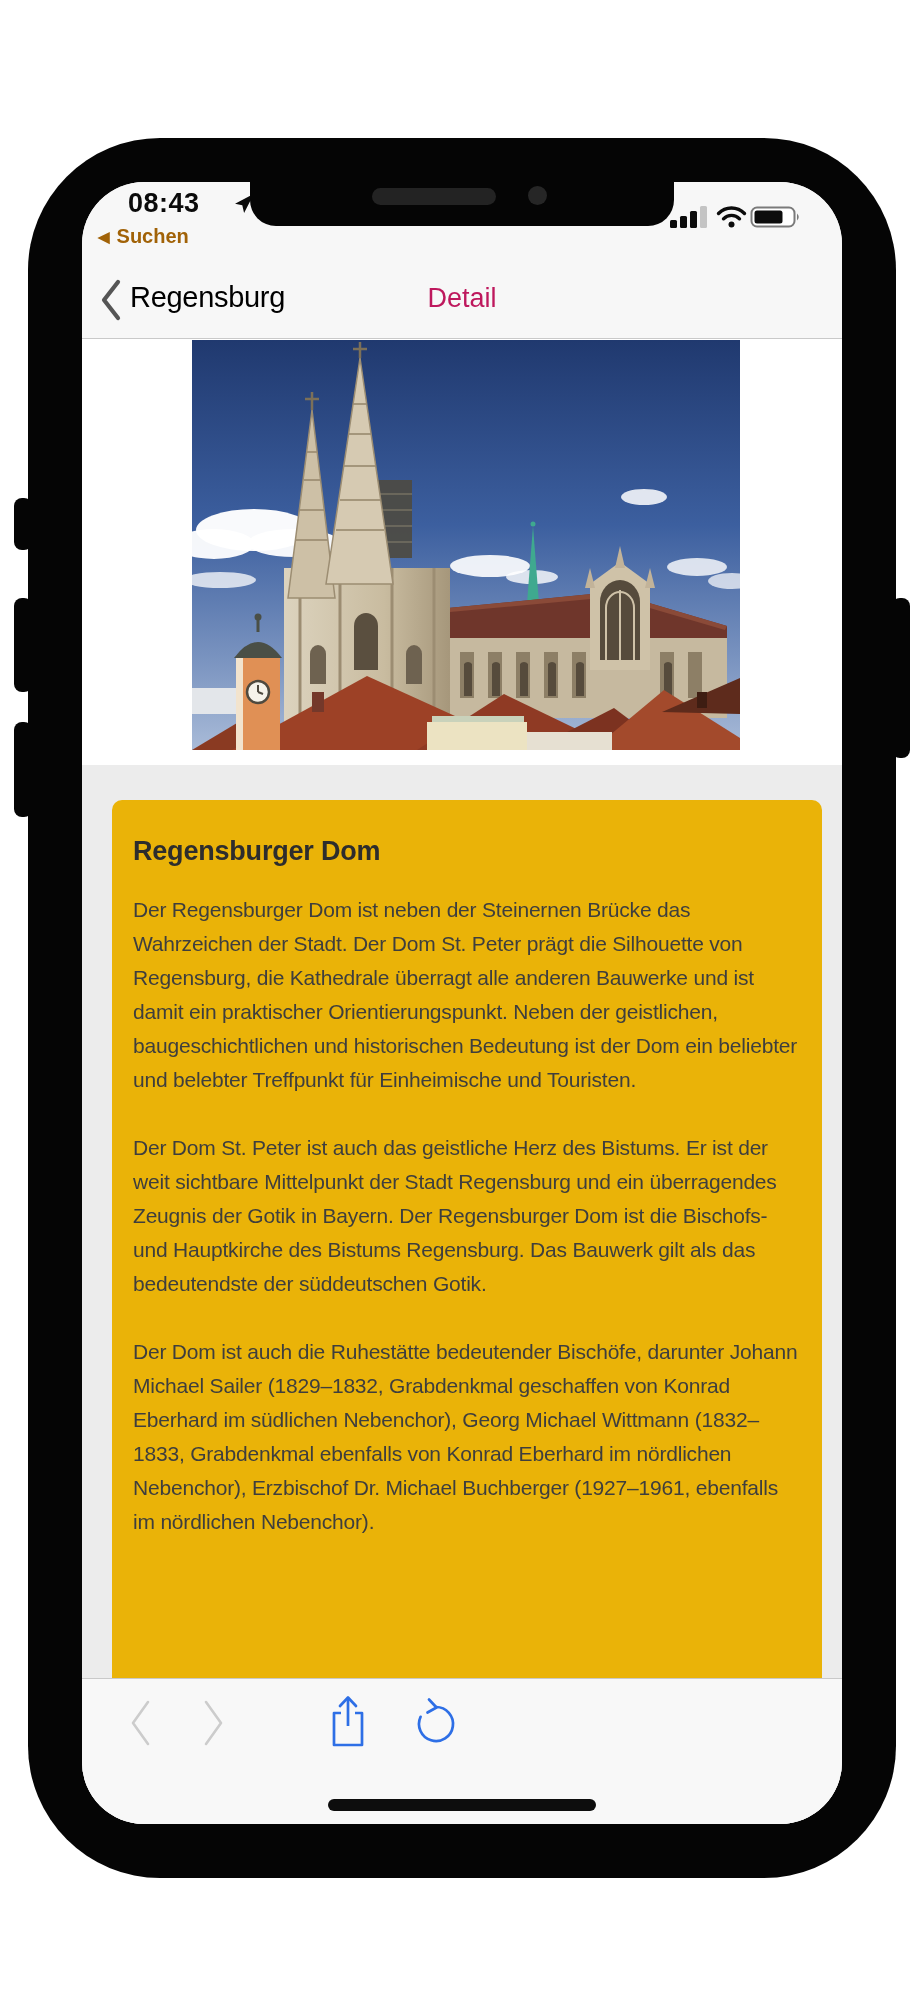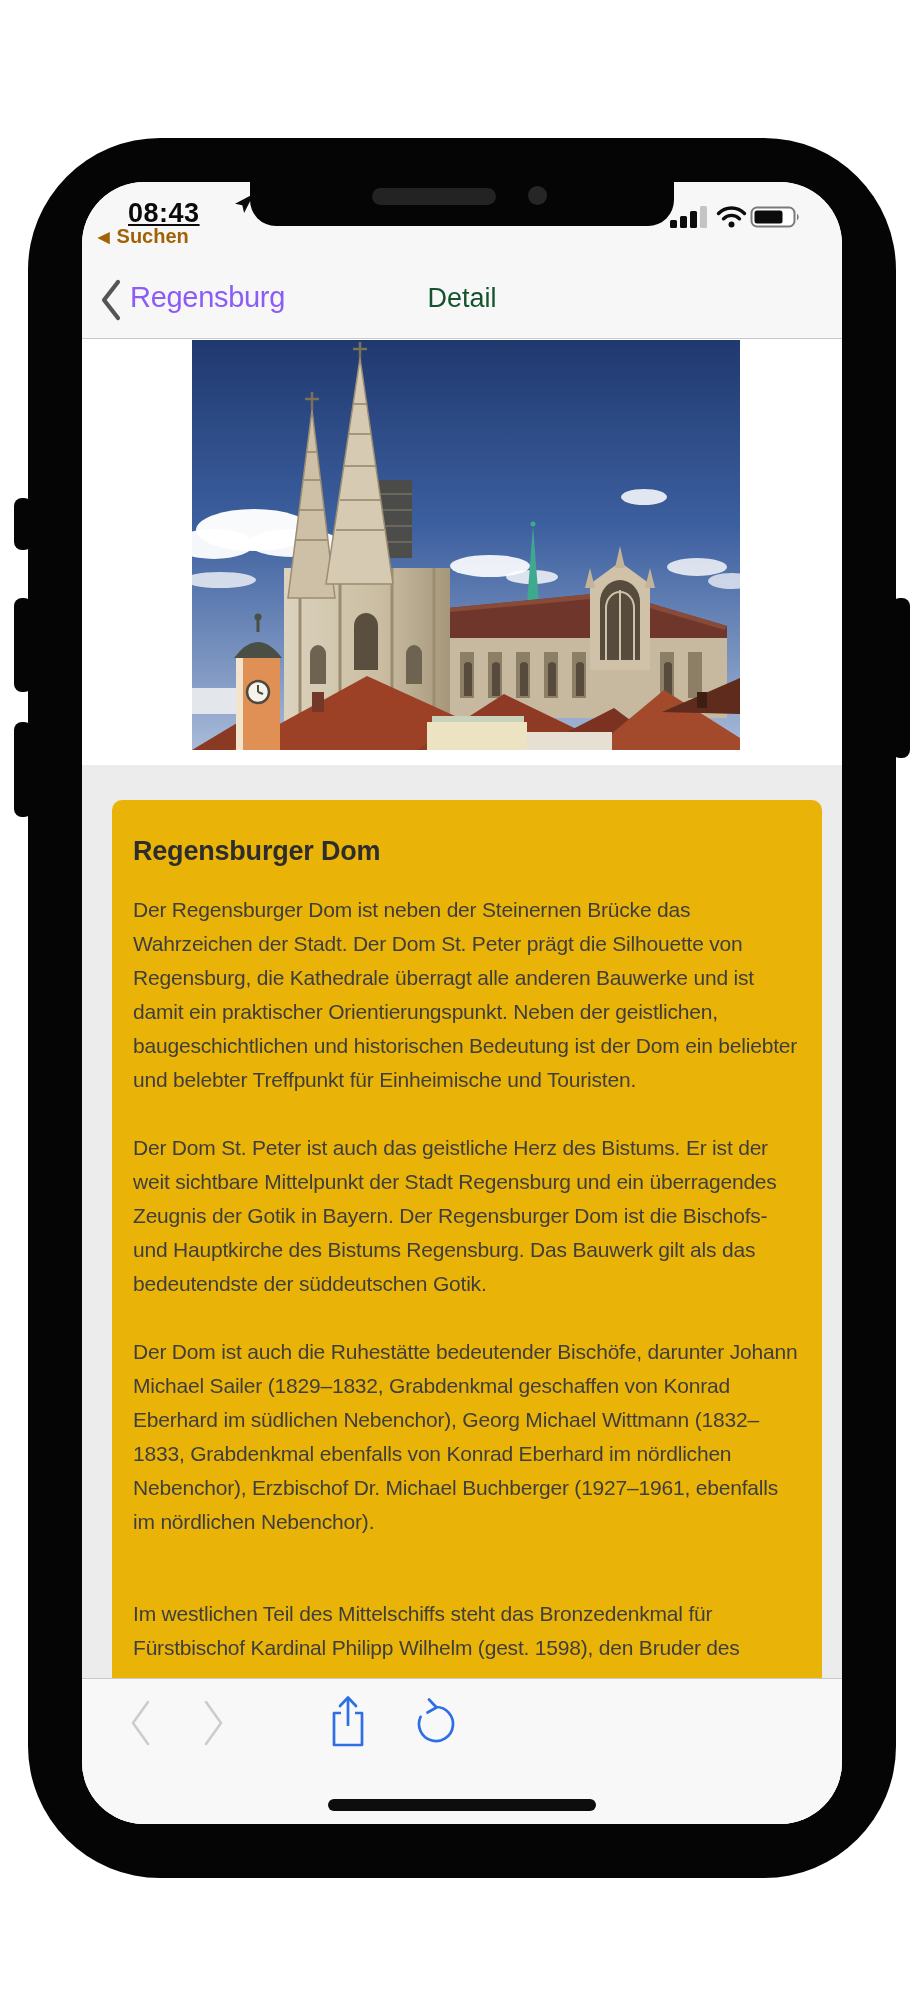--- a/index.html
+++ b/index.html
@@ -13,30 +13,30 @@
   .screen{position:absolute;left:54px;top:44px;width:760px;height:1642px;
           background:#ededed;border-radius:62px;overflow:hidden;}
   .notch{position:absolute;left:50%;transform:translateX(-50%);top:-2px;width:424px;height:46px;
          background:#050505;border-radius:0 0 26px 26px;z-index:9;}
   .speaker{position:absolute;left:122px;top:8px;width:124px;height:17px;background:#232323;border-radius:9px;}
   .camera{position:absolute;left:278px;top:6px;width:19px;height:19px;background:#262626;border-radius:50%;}
 
   
   .topbar{position:absolute;left:0;top:0;width:760px;height:156px;background:#f7f7f7;
           border-bottom:1px solid #c9c9c9;z-index:6;}
-  .time{position:absolute;left:46px;top:16px;font-size:27px;font-weight:bold;color:#0a0a0a;letter-spacing:.5px;text-decoration:underline;}
+  .time{position:absolute;left:46px;top:6px;font-size:27px;font-weight:bold;color:#0a0a0a;letter-spacing:.5px;}
   .loc-arrow{position:absolute;left:152px;top:11px;}
   .suchen{position:absolute;left:16px;top:43px;font-size:20px;font-weight:600;color:#a16207;}
   .suchen .tri{font-size:15px;margin-right:7px;vertical-align:1px;}
   .sig{position:absolute;left:588px;top:23px;}
   .wifi{position:absolute;left:634px;top:23px;}
   .batt{position:absolute;left:668px;top:23px;}
   .nav-back-chevron{position:absolute;left:18px;top:96px;}
-  .nav-back-label{position:absolute;left:48px;top:99px;font-size:29px;color:#8b5cf6;letter-spacing:-.3px;}
-  .nav-title{position:absolute;left:0;top:101px;width:760px;text-align:center;font-size:27px;color:#14532d;}
+  .nav-back-label{position:absolute;left:48px;top:99px;font-size:29px;color:#000000;letter-spacing:-.3px;}
+  .nav-title{position:absolute;left:0;top:101px;width:760px;text-align:center;font-size:27px;color:#be185d;}
 
   
   .photo-section{position:absolute;left:0;top:157px;width:760px;height:426px;background:#ffffff;}
   .photo{position:absolute;left:110px;top:1px;width:548px;height:410px;display:block;}
   .content-bg{position:absolute;left:0;top:583px;width:760px;height:1059px;background:#ececec;}
   .card{position:absolute;left:30px;top:618px;width:710px;height:910px;background:#eab308;
         border-radius:10px;z-index:1;}
   .card-inner{padding:36px 21px 0 21px;}
   .heading{font-size:27px;font-weight:bold;color:#2d2d2d;letter-spacing:-.2px;margin:0 0 26px 0;}
   .para{font-size:21px;line-height:34px;color:#3e3e3e;letter-spacing:-.2px;margin:0 0 34px 0;}
@@ -224,21 +224,20 @@
     </div>
 
     <div class="content-bg"></div>
 
     <div class="card">
       <div class="card-inner">
         <h1 class="heading">Regensburger Dom</h1>
         <p class="para">Der Regensburger Dom ist neben der Steinernen Brücke das Wahrzeichen der Stadt. Der Dom St. Peter prägt die Silhouette von Regensburg, die Kathedrale überragt alle anderen Bauwerke und ist damit ein praktischer Orientierungspunkt. Neben der geistlichen, baugeschichtlichen und historischen Bedeutung ist der Dom ein beliebter und belebter Treffpunkt für Einheimische und Touristen.</p>
         <p class="para">Der Dom St. Peter ist auch das geistliche Herz des Bistums. Er ist der weit sichtbare Mittelpunkt der Stadt Regensburg und ein überragendes Zeugnis der Gotik in Bayern. Der Regensburger Dom ist die Bischofs- und Hauptkirche des Bistums Regensburg. Das Bauwerk gilt als das bedeutendste der süddeutschen Gotik.</p>
         <p class="para">Der Dom ist auch die Ruhestätte bedeutender Bischöfe, darunter Johann Michael Sailer (1829–1832, Grabdenkmal geschaffen von Konrad Eberhard im südlichen Nebenchor), Georg Michael Wittmann (1832–1833, Grabdenkmal ebenfalls von Konrad Eberhard im nördlichen Nebenchor), Erzbischof Dr. Michael Buchberger (1927–1961, ebenfalls im nördlichen Nebenchor).</p>
-        <p class="para last">Im westlichen Teil des Mittelschiffs steht das Bronzedenkmal für Fürstbischof Kardinal Philipp Wilhelm (gest. 1598), den Bruder des</p>
       </div>
     </div>
 
     <div class="toolbar">
       <svg class="tb-back" width="26" height="50" viewBox="0 0 26 50">
         <polyline points="20,4 5,25 20,46" fill="none" stroke="#cccccc" stroke-width="2.6" stroke-linecap="round" stroke-linejoin="round"></polyline>
       </svg>
       <svg class="tb-fwd" width="26" height="50" viewBox="0 0 26 50">
         <polyline points="6,4 21,25 6,46" fill="none" stroke="#cccccc" stroke-width="2.6" stroke-linecap="round" stroke-linejoin="round"></polyline>
       </svg>

